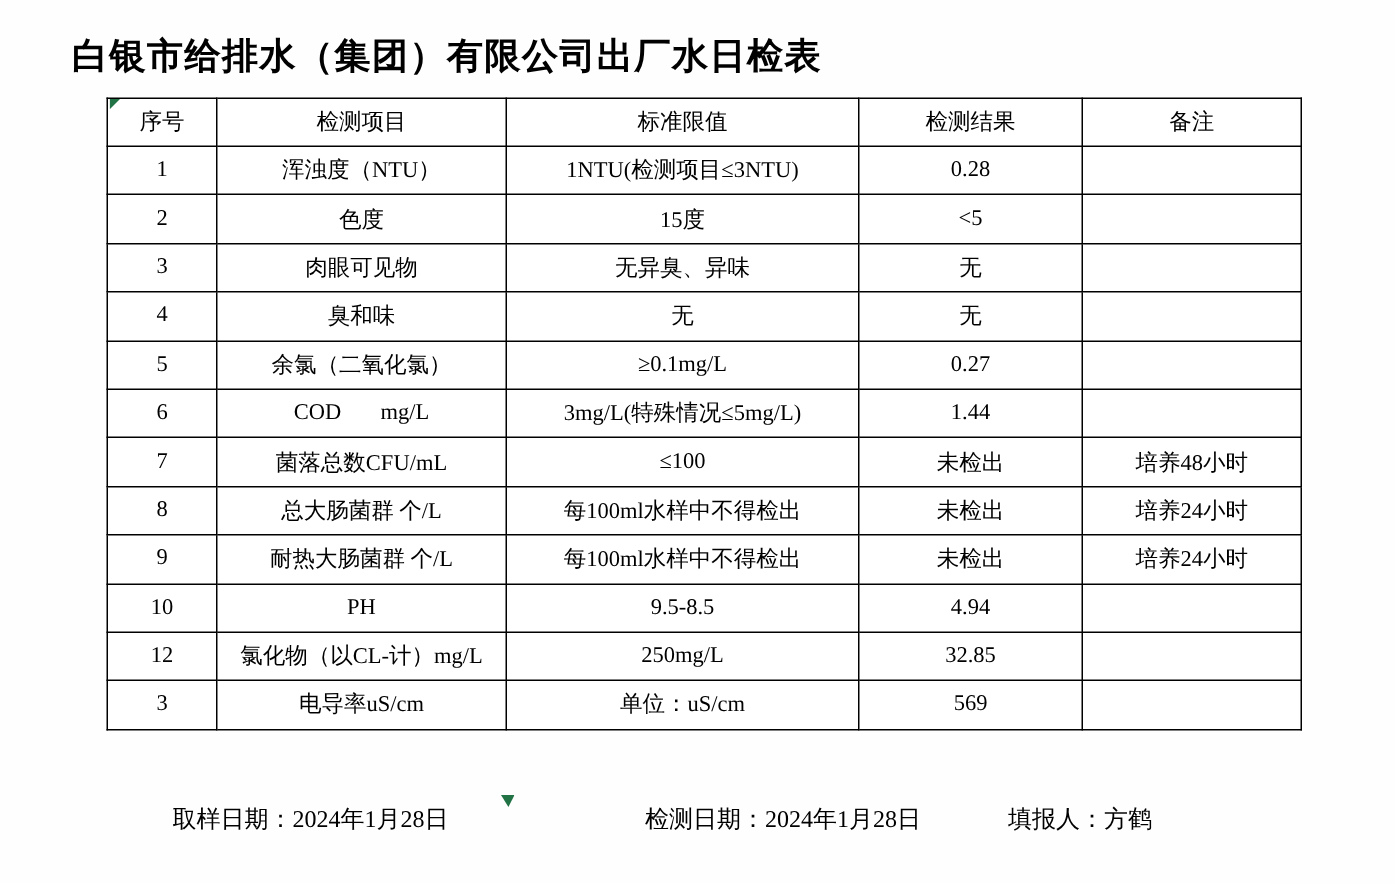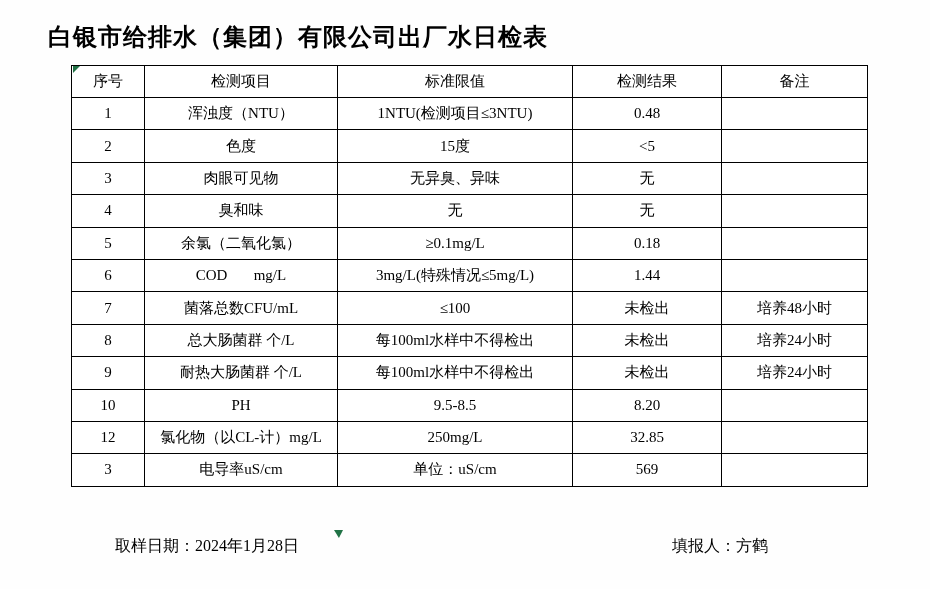--- a/index.html
+++ b/index.html
@@ -88,21 +88,21 @@
         <th>标准限值</th>
         <th>检测结果</th>
         <th>备注</th>
       </tr>
     </thead>
     <tbody>
       <tr>
         <td>1</td>
         <td>浑浊度（NTU）</td>
         <td>1NTU(检测项目≤3NTU)</td>
-        <td>0.48</td>
+        <td>0.28</td>
         <td></td>
       </tr>
       <tr>
         <td>2</td>
         <td>色度</td>
         <td>15度</td>
         <td>&lt;5</td>
         <td></td>
       </tr>
       <tr>
@@ -116,21 +116,21 @@
         <td>4</td>
         <td>臭和味</td>
         <td>无</td>
         <td>无</td>
         <td></td>
       </tr>
       <tr>
         <td>5</td>
         <td>余氯（二氧化氯）</td>
         <td>≥0.1mg/L</td>
-        <td>0.18</td>
+        <td>0.27</td>
         <td></td>
       </tr>
       <tr>
         <td>6</td>
         <td>COD       mg/L</td>
         <td>3mg/L(特殊情况≤5mg/L)</td>
         <td>1.44</td>
         <td></td>
       </tr>
       <tr>
@@ -151,21 +151,21 @@
         <td>9</td>
         <td>耐热大肠菌群 个/L</td>
         <td>每100ml水样中不得检出</td>
         <td>未检出</td>
         <td>培养24小时</td>
       </tr>
       <tr>
         <td>10</td>
         <td>PH</td>
         <td>9.5-8.5</td>
-        <td>8.20</td>
+        <td>4.94</td>
         <td></td>
       </tr>
       <tr>
         <td>12</td>
         <td>氯化物（以CL-计）mg/L</td>
         <td>250mg/L</td>
         <td>32.85</td>
         <td></td>
       </tr>
       <tr>
@@ -176,16 +176,17 @@
         <td></td>
       </tr>
     </tbody>
   </table>
 
   <div class="err-tri"></div>
   <div class="handle-tri"></div>
 
   <div class="footer-line">
     <span class="footer-item footer-sampling">取样日期：2024年1月28日</span>
+    <span class="footer-item footer-testing">检测日期：2024年1月28日</span>
     <span class="footer-item footer-reporter">填报人：方鹤</span>
   </div>
 
 </div>
 
 </body></html>

